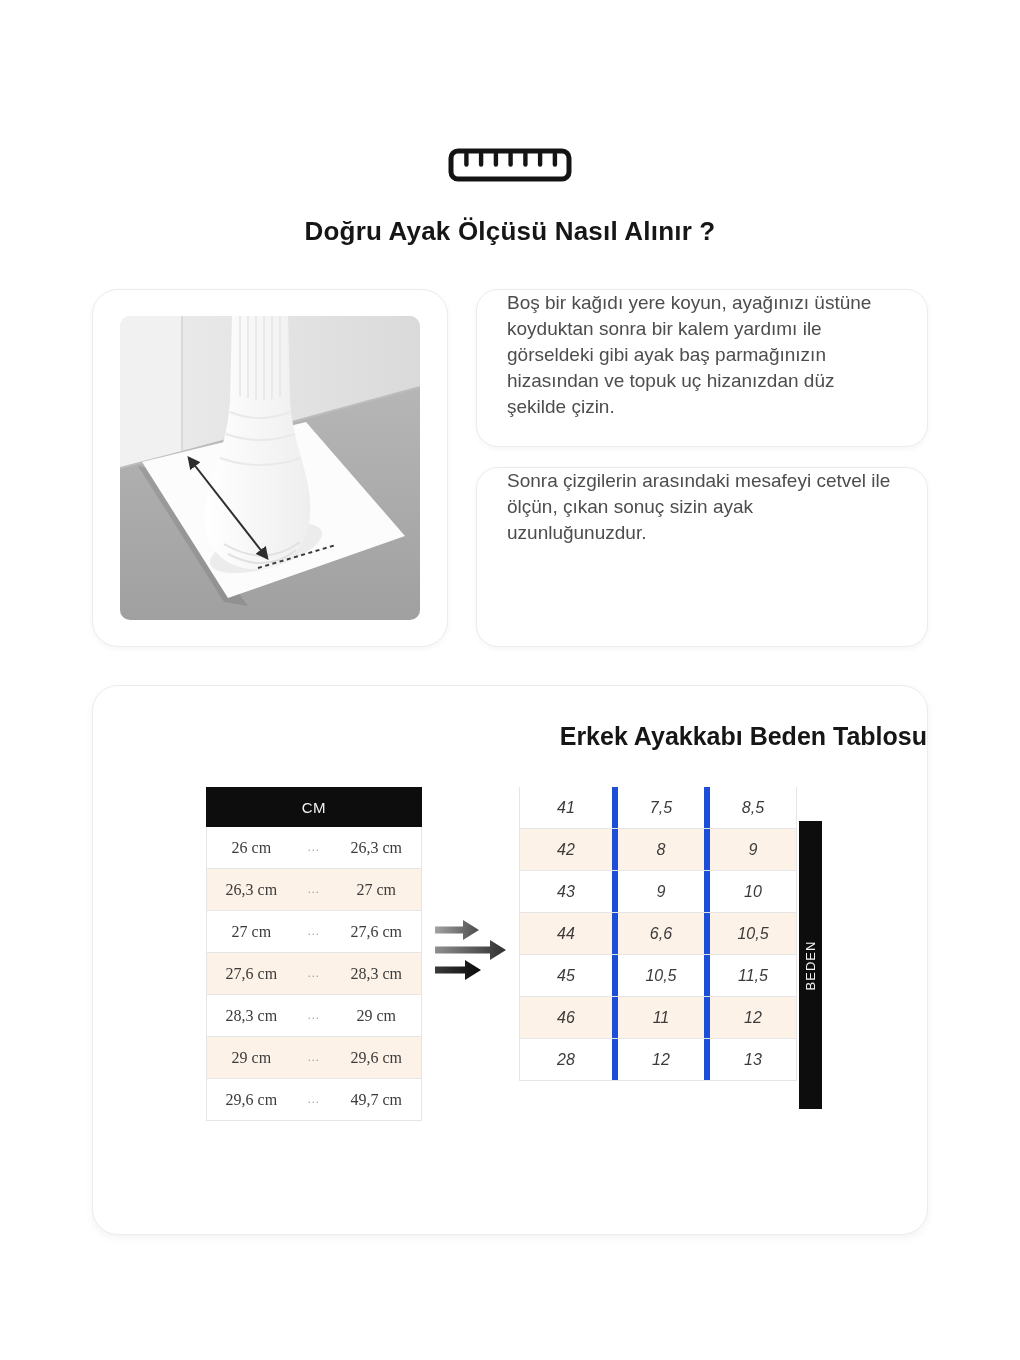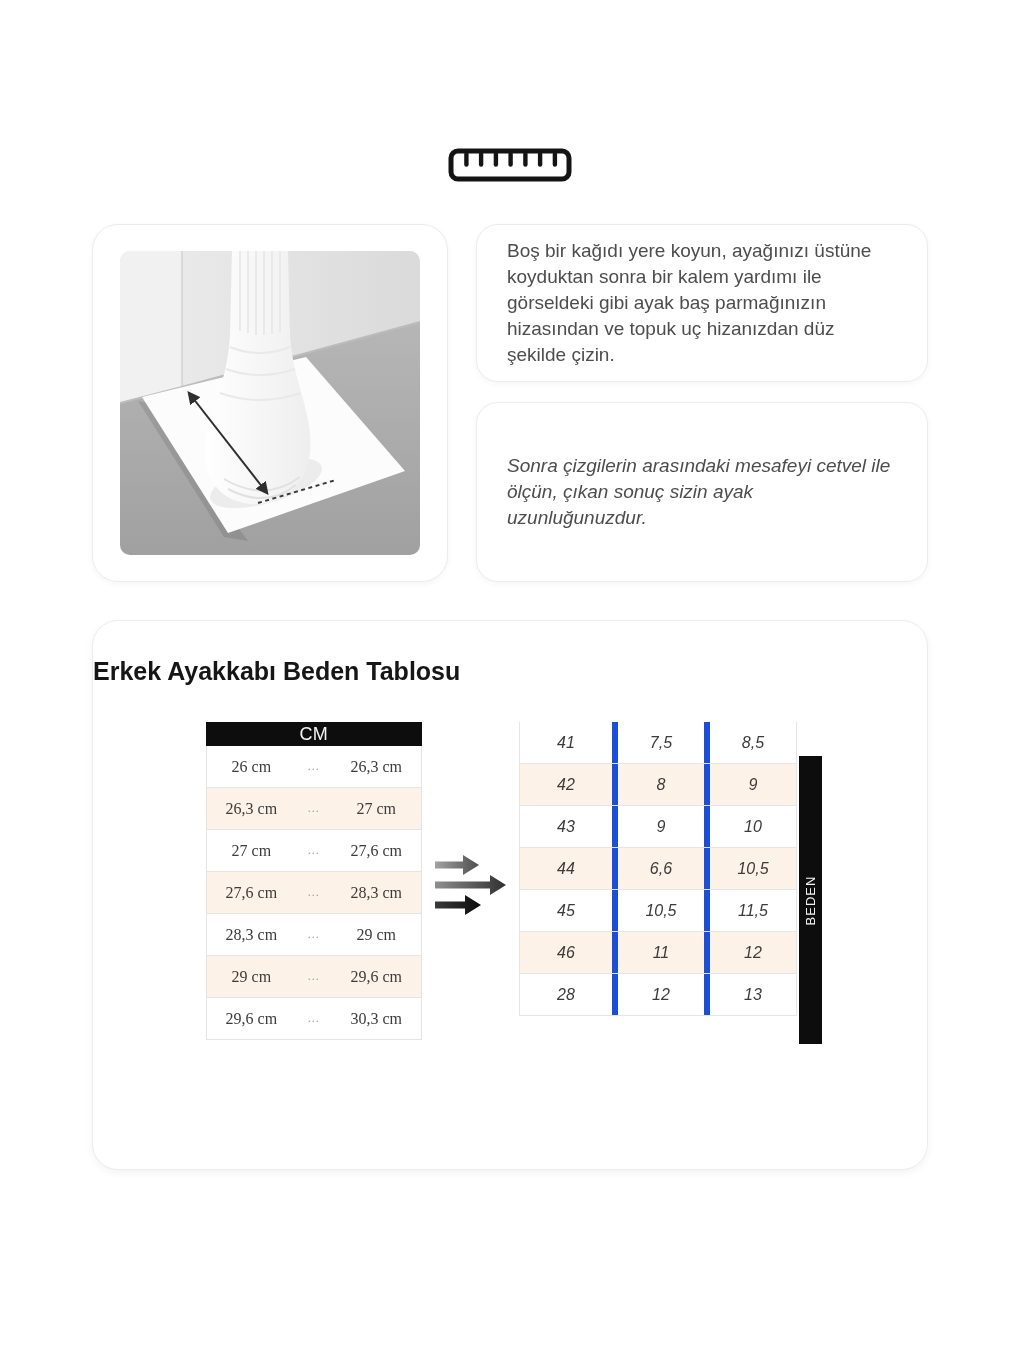--- a/index.html
+++ b/index.html
@@ -29,46 +29,46 @@
     box-shadow:0 2px 6px rgba(0,0,0,.045);
   }
   .photo-card {
     width:356px; height:358px; flex:0 0 356px;
     display:flex; align-items:center; justify-content:center;
     border-radius:26px;
   }
   .photo-frame { width:300px; height:304px; border-radius:10px; overflow:hidden; }
   .howto-col { flex:1; display:flex; flex-direction:column; gap:20px; }
   .text-card {
-    padding:0 30px; display:flex; align-items:center;
+    padding:0 30px; display:flex; 
     font-size:19px; line-height:26px; color:#4d4d4d;
   }
   .text-card.first { height:158px; }
-  .text-card.second { height:180px;font-style:italic; }
+  .text-card.second { height:180px; }
 
   
   .size-section {
     margin:38px 92px 0 92px; height:550px;
     border:1px solid #ececec; border-radius:26px;
     box-shadow:0 3px 9px rgba(0,0,0,.05);
     background:#fff;
   }
   .section-title {
-    padding-top:36px; text-align:left;
+    padding-top:36px; text-align:right;
     font-size:25px; font-weight:bold; color:#161616;
   }
   .tables-row {
     margin-top:36px;
     padding-left:113px; padding-right:105px;
     display:flex; align-items:flex-start;
   }
 
   .tbl-header {
-    height:24px; background:#0d0d0d; color:#f3f3f3;
-    font-size:18px; letter-spacing:.3px;
+    height:40px; background:#0d0d0d; color:#f3f3f3;
+    font-size:15px; letter-spacing:.3px;
     display:flex; align-items:center; justify-content:center;
   }
   .cm-table { width:217px; }
   .cm-row {
     height:42px;
     border:1px solid #e5e5e5; border-top:0;
     display:grid; grid-template-columns:1fr 36px 1fr;
     align-items:center; text-align:center;
     font-size:16px; color:#3b3b3b; background:#fff;font-family:Liberation Serif, serif;
   }
@@ -116,20 +116,21 @@
         <line x1="33.1" y1="6" x2="33.1" y2="16.5"></line>
         <line x1="47.9" y1="6" x2="47.9" y2="16.5"></line>
         <line x1="62.6" y1="6" x2="62.6" y2="16.5"></line>
         <line x1="77.4" y1="6" x2="77.4" y2="16.5"></line>
         <line x1="92.1" y1="6" x2="92.1" y2="16.5"></line>
         <line x1="106.9" y1="6" x2="106.9" y2="16.5"></line>
       </g>
     </svg>
   </div>
 
+  <div class="page-title">Doğru Ayak Ölçüsü Nasıl Alınır ?</div>
 
   <div class="howto-row">
 
     <div class="card photo-card">
       <div class="photo-frame">
         <svg width="300" height="304" viewBox="0 0 300 304">
           <defs>
             <linearGradient id="wallG" x1="0" y1="0" x2="1" y2="0">
               <stop offset="0" stop-color="#ededed"></stop>
                 <stop offset="1" stop-color="#dadada"></stop>
@@ -230,21 +231,21 @@
             <span>29 cm</span>
           </div>
           <div class="cm-row">
             <span>29 cm</span>
             <span class="cm-sep">...</span>
             <span>29,6 cm</span>
           </div>
           <div class="cm-row">
             <span>29,6 cm</span>
             <span class="cm-sep">...</span>
-            <span>30,3 cm</span>
+            <span>49,7 cm</span>
           </div>
         </div>
       </div>
 
       <div class="arrow-zone">
         <svg width="71" height="62" viewBox="0 0 71 62">
           <defs>
             <linearGradient id="a1" x1="0" y1="0" x2="1" y2="0">
               <stop offset="0" stop-color="#a3a3a3"></stop>
                 <stop offset="1" stop-color="#4c4c4c"></stop>

